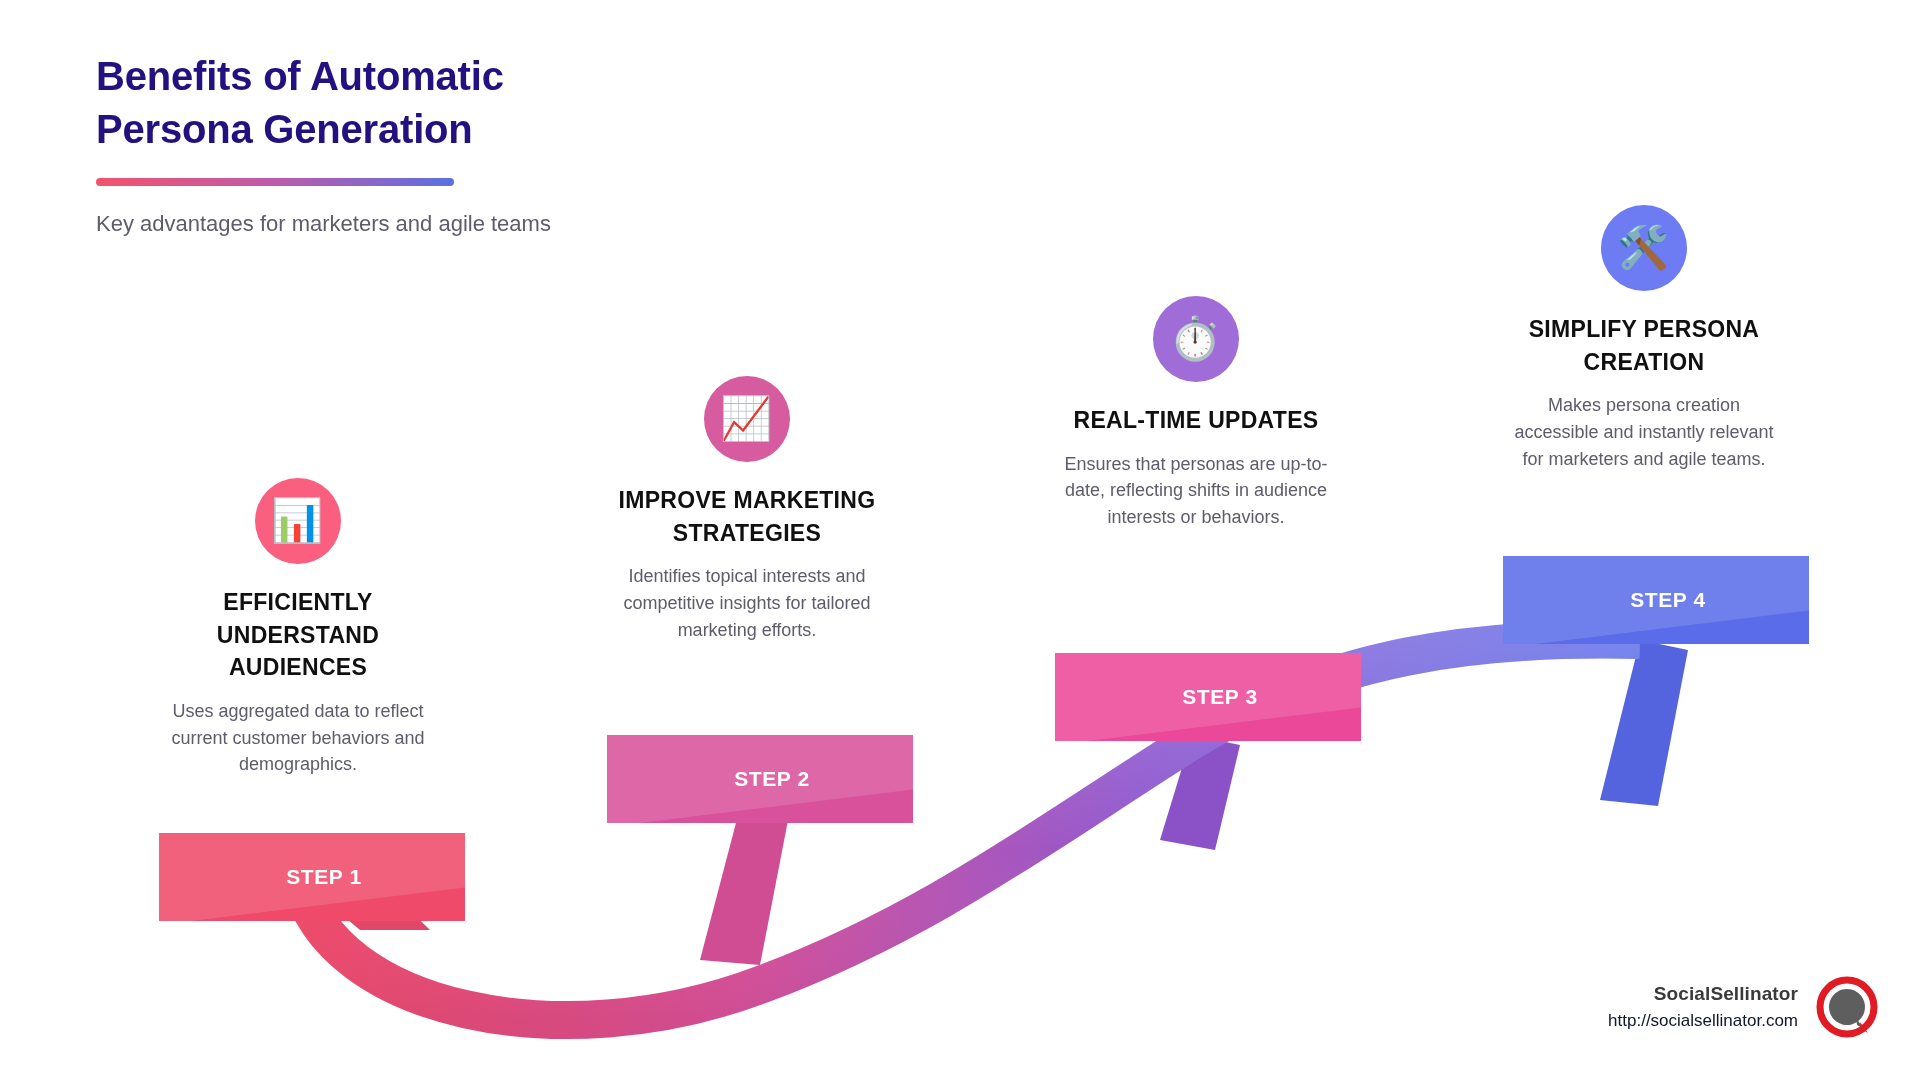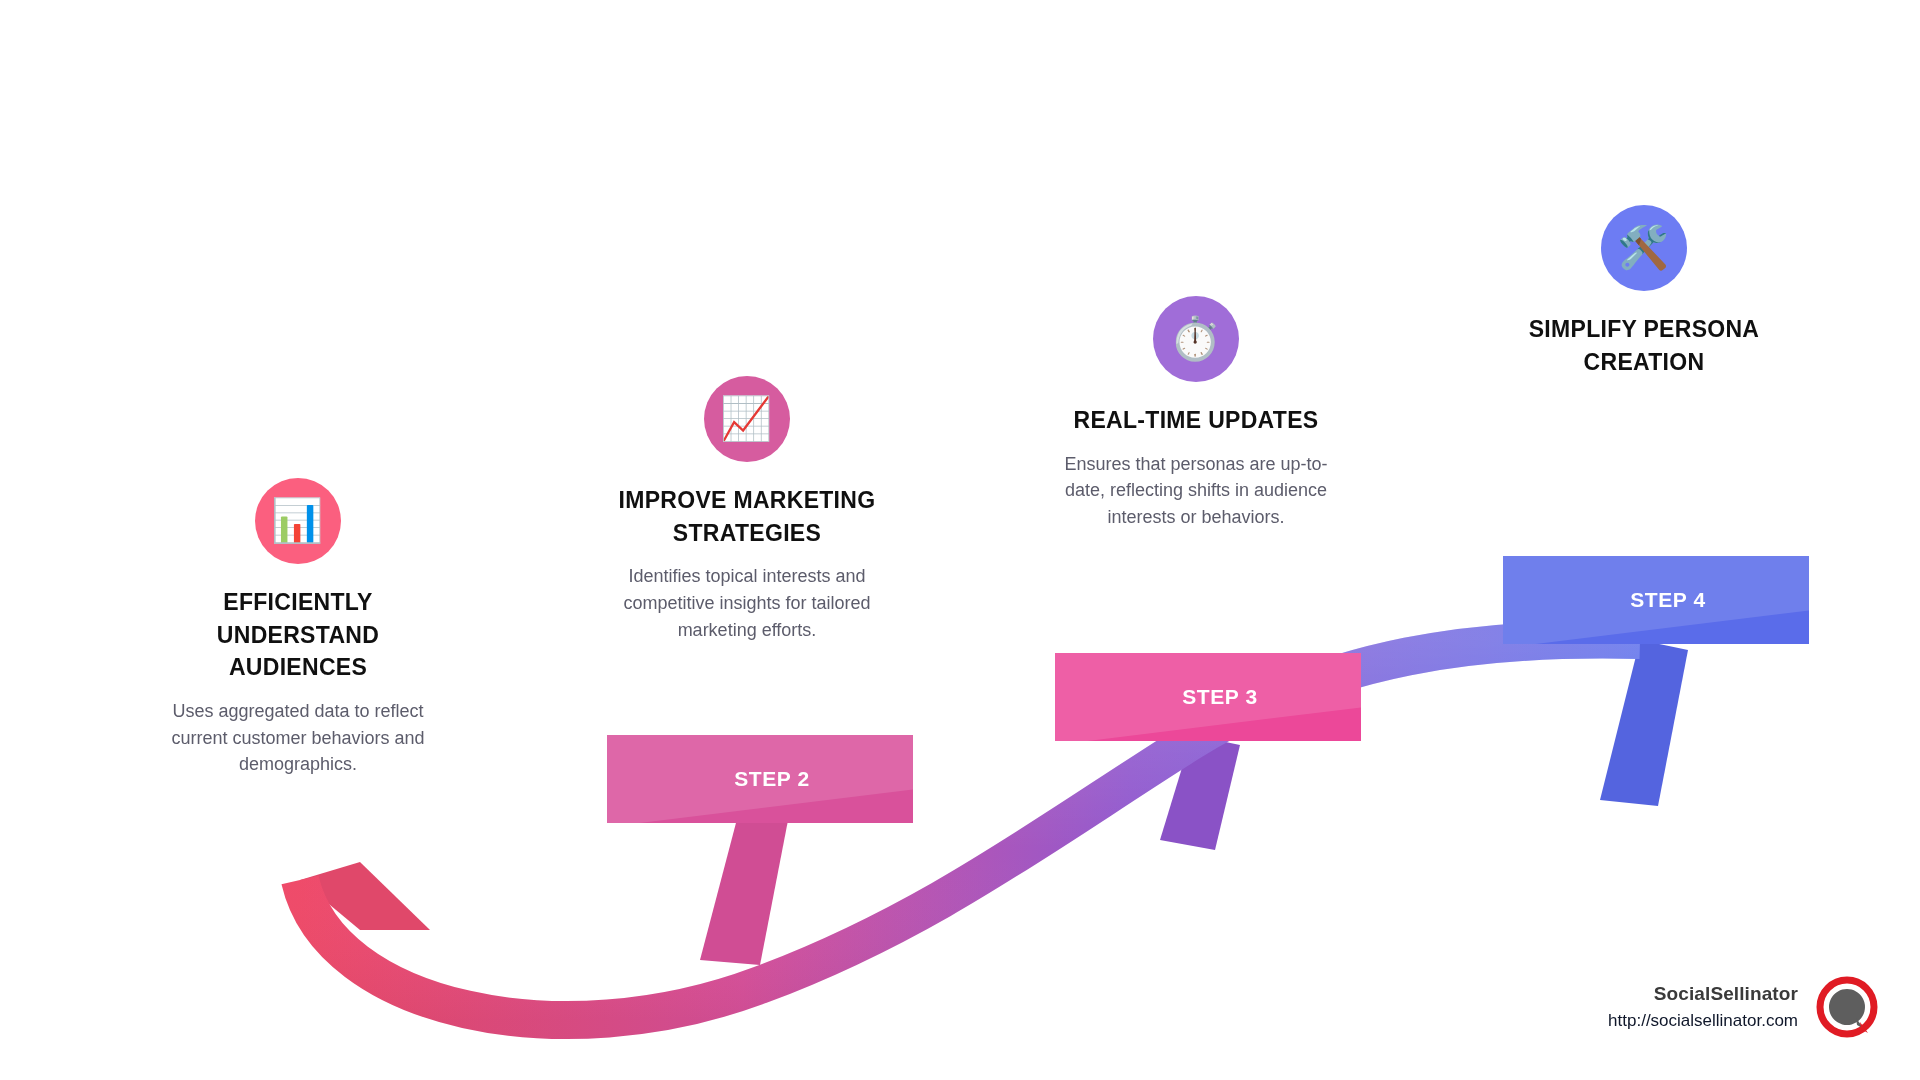--- a/index.html
+++ b/index.html
@@ -154,20 +154,26 @@
     width: 62px;
     height: 62px;
     flex: 0 0 62px;
   }
 </style>
 </head>
 <body>
 
 <div id="canvas">
 
+  <div class="header">
+    <div class="title">Benefits of Automatic
+Persona Generation</div>
+    <div class="title-rule"></div>
+    <div class="subtitle">Key advantages for marketers and agile teams</div>
+  </div>
 
   <svg id="ribbon" viewBox="0 0 1920 1080">
     <defs>
       <linearGradient id="ribbonGrad" x1="0" y1="0" x2="1" y2="0">
         <stop offset="0%" stop-color="#EF4A69"></stop>
         <stop offset="33%" stop-color="#D9519B"></stop>
         <stop offset="62%" stop-color="#9159CE"></stop>
         <stop offset="100%" stop-color="#5A6CEA"></stop>
       </linearGradient>
       <linearGradient id="ribbonShade" x1="0" y1="0" x2="0" y2="1">
@@ -190,20 +196,24 @@
              C 330 1010, 560 1060, 760 985
              C 930 922, 1050 830, 1190 742
              C 1330 654, 1480 636, 1640 640" fill="none" stroke="url(#ribbonShade)" stroke-width="38" stroke-linecap="butt"></path>
   </svg>
 
   <div class="step" style="left: 148px; top: 478px;">
     <div class="step-icon" style="background:#FB5F7F;">📊</div>
     <div class="step-heading">EFFICIENTLY UNDERSTAND AUDIENCES</div>
     <div class="step-desc">Uses aggregated data to reflect current customer behaviors and demographics.</div>
   </div>
+  <div class="step-banner" style="left: 159px; top: 833px; background:#EF4A69;">
+    <div class="sheen"></div>
+    <span class="label">STEP 1</span>
+  </div>
 
   <div class="step" style="left: 597px; top: 376px;">
     <div class="step-icon" style="background:#D65C9F;">📈</div>
     <div class="step-heading">IMPROVE MARKETING STRATEGIES</div>
     <div class="step-desc">Identifies topical interests and competitive insights for tailored marketing efforts.</div>
   </div>
   <div class="step-banner" style="left: 607px; top: 735px; background:#D9519B;">
     <div class="sheen"></div>
     <span class="label">STEP 2</span>
   </div>
@@ -214,20 +224,21 @@
     <div class="step-desc">Ensures that personas are up-to-date, reflecting shifts in audience interests or behaviors.</div>
   </div>
   <div class="step-banner" style="left: 1055px; top: 653px; background:#ec4899;">
     <div class="sheen"></div>
     <span class="label">STEP 3</span>
   </div>
 
   <div class="step" style="left: 1494px; top: 205px;">
     <div class="step-icon" style="background:#6D7CF3;">🛠️</div>
     <div class="step-heading">SIMPLIFY PERSONA CREATION</div>
+    <div class="step-desc">Makes persona creation accessible and instantly relevant for marketers and agile teams.</div>
   </div>
   <div class="step-banner" style="left: 1503px; top: 556px; background:#5A6CEA;">
     <div class="sheen"></div>
     <span class="label">STEP 4</span>
   </div>
 
   <div class="footer">
     <div class="footer-text">
       <div class="brand-name">SocialSellinator</div>
       <div class="brand-url">http://socialsellinator.com</div>

